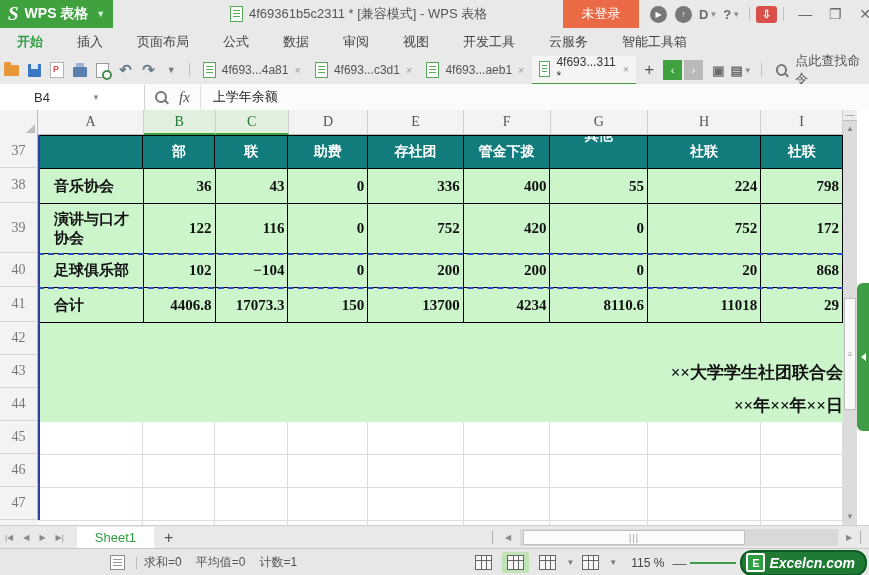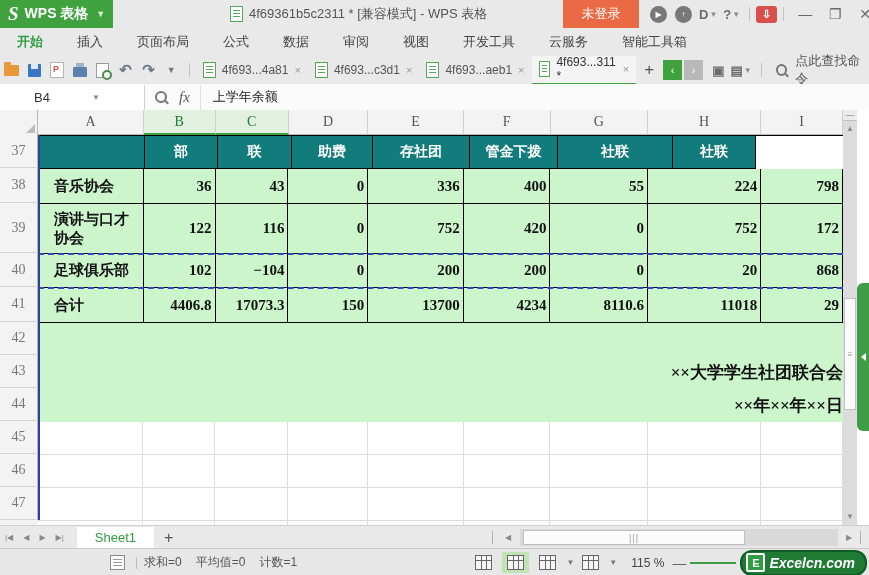--- a/index.html
+++ b/index.html
@@ -311,20 +311,23 @@
         <div class="rowhead" style="height: 33px;">47</div>
       </div>
     <div id="content" class="abs">
         <div class="grow tealrow" style="height: 33px;">
           <div class="cell tealcell" style="width: 107px;"></div>
           <div class="cell tealcell" style="width: 73px;">部</div>
           <div class="cell tealcell" style="width: 74px;">联</div>
           <div class="cell tealcell" style="width: 81px;">助费</div>
           <div class="cell tealcell" style="width: 97px;">存社团</div>
           <div class="cell tealcell" style="width: 88px;">管金下拨</div>
+          <div class="cell tealcell" style="width: 99px;">
+            <span class="cliptop">其他</span>
+          </div>
           <div class="cell tealcell" style="width: 115px;">社联</div>
           <div class="cell tealcell" style="width: 83px;">社联</div>
         </div>
         <div class="grow" style="height: 35px;">
           <div class="cell datacell labelcell" style="width: 107px;">
             <span>音乐协会</span>
           </div>
           <div class="cell datacell numcell" style="width: 73px;">36</div>
           <div class="cell datacell numcell" style="width: 74px;">43</div>
           <div class="cell datacell numcell" style="width: 81px;">0</div>

